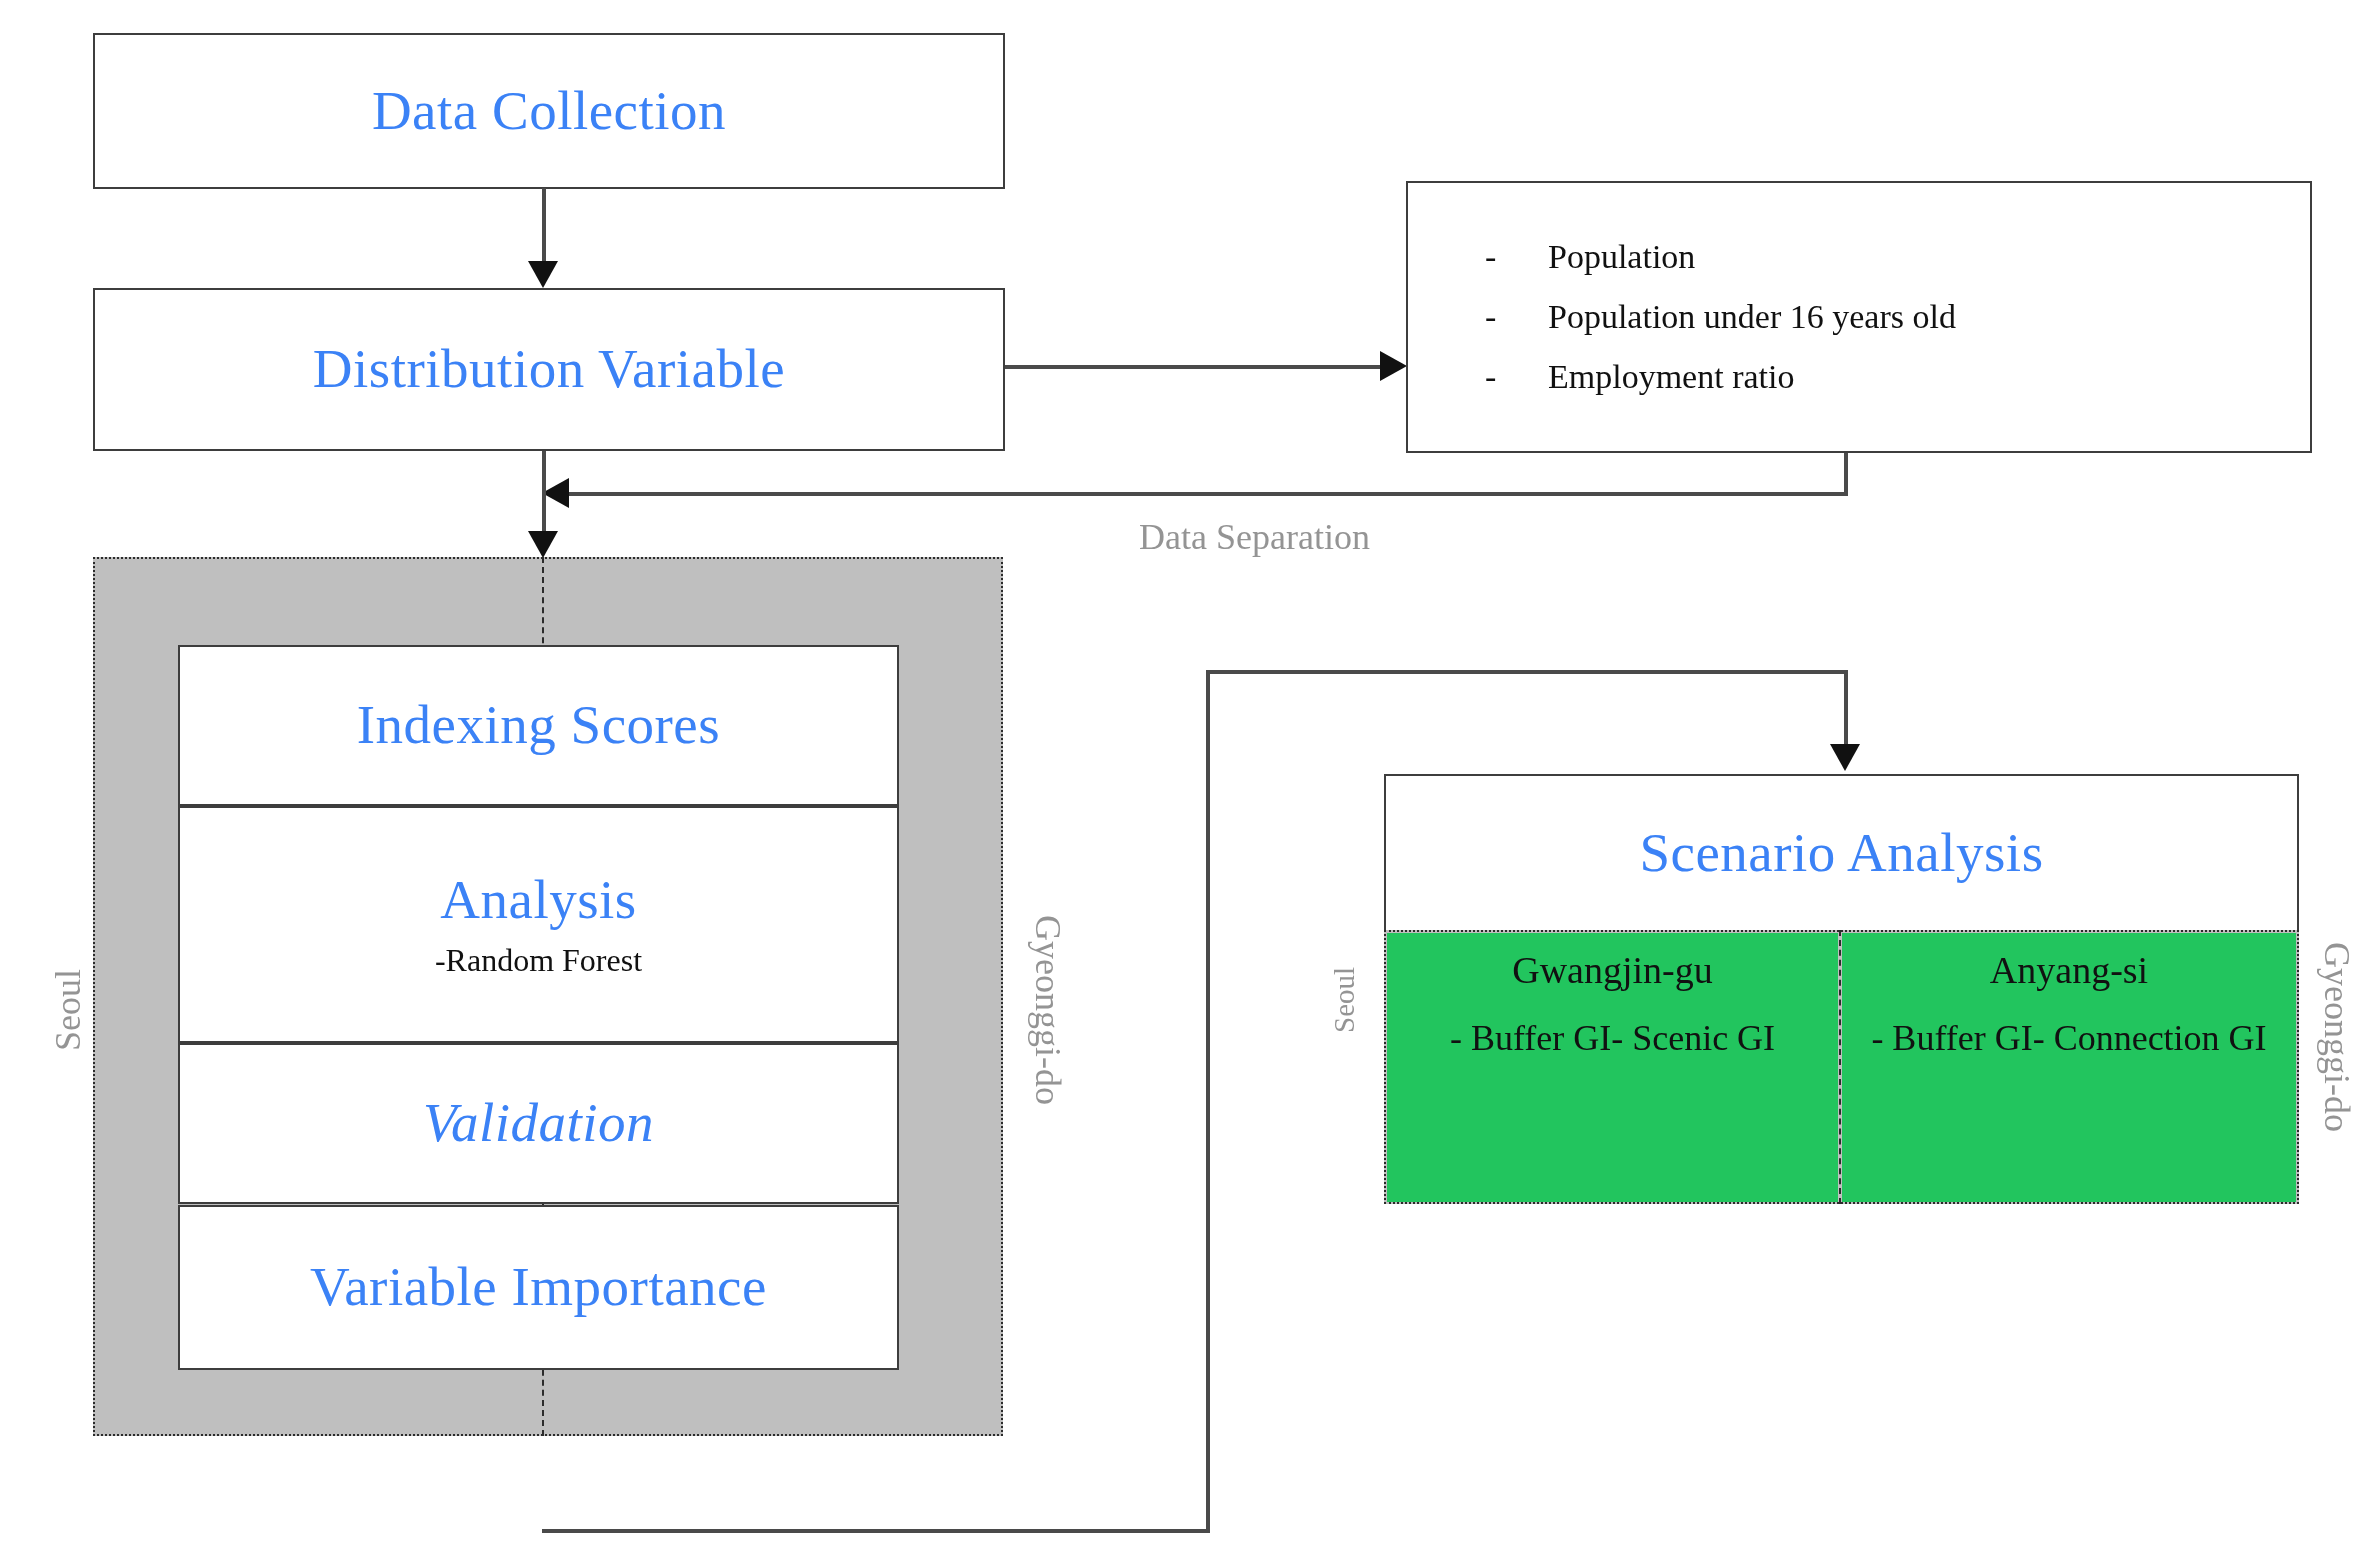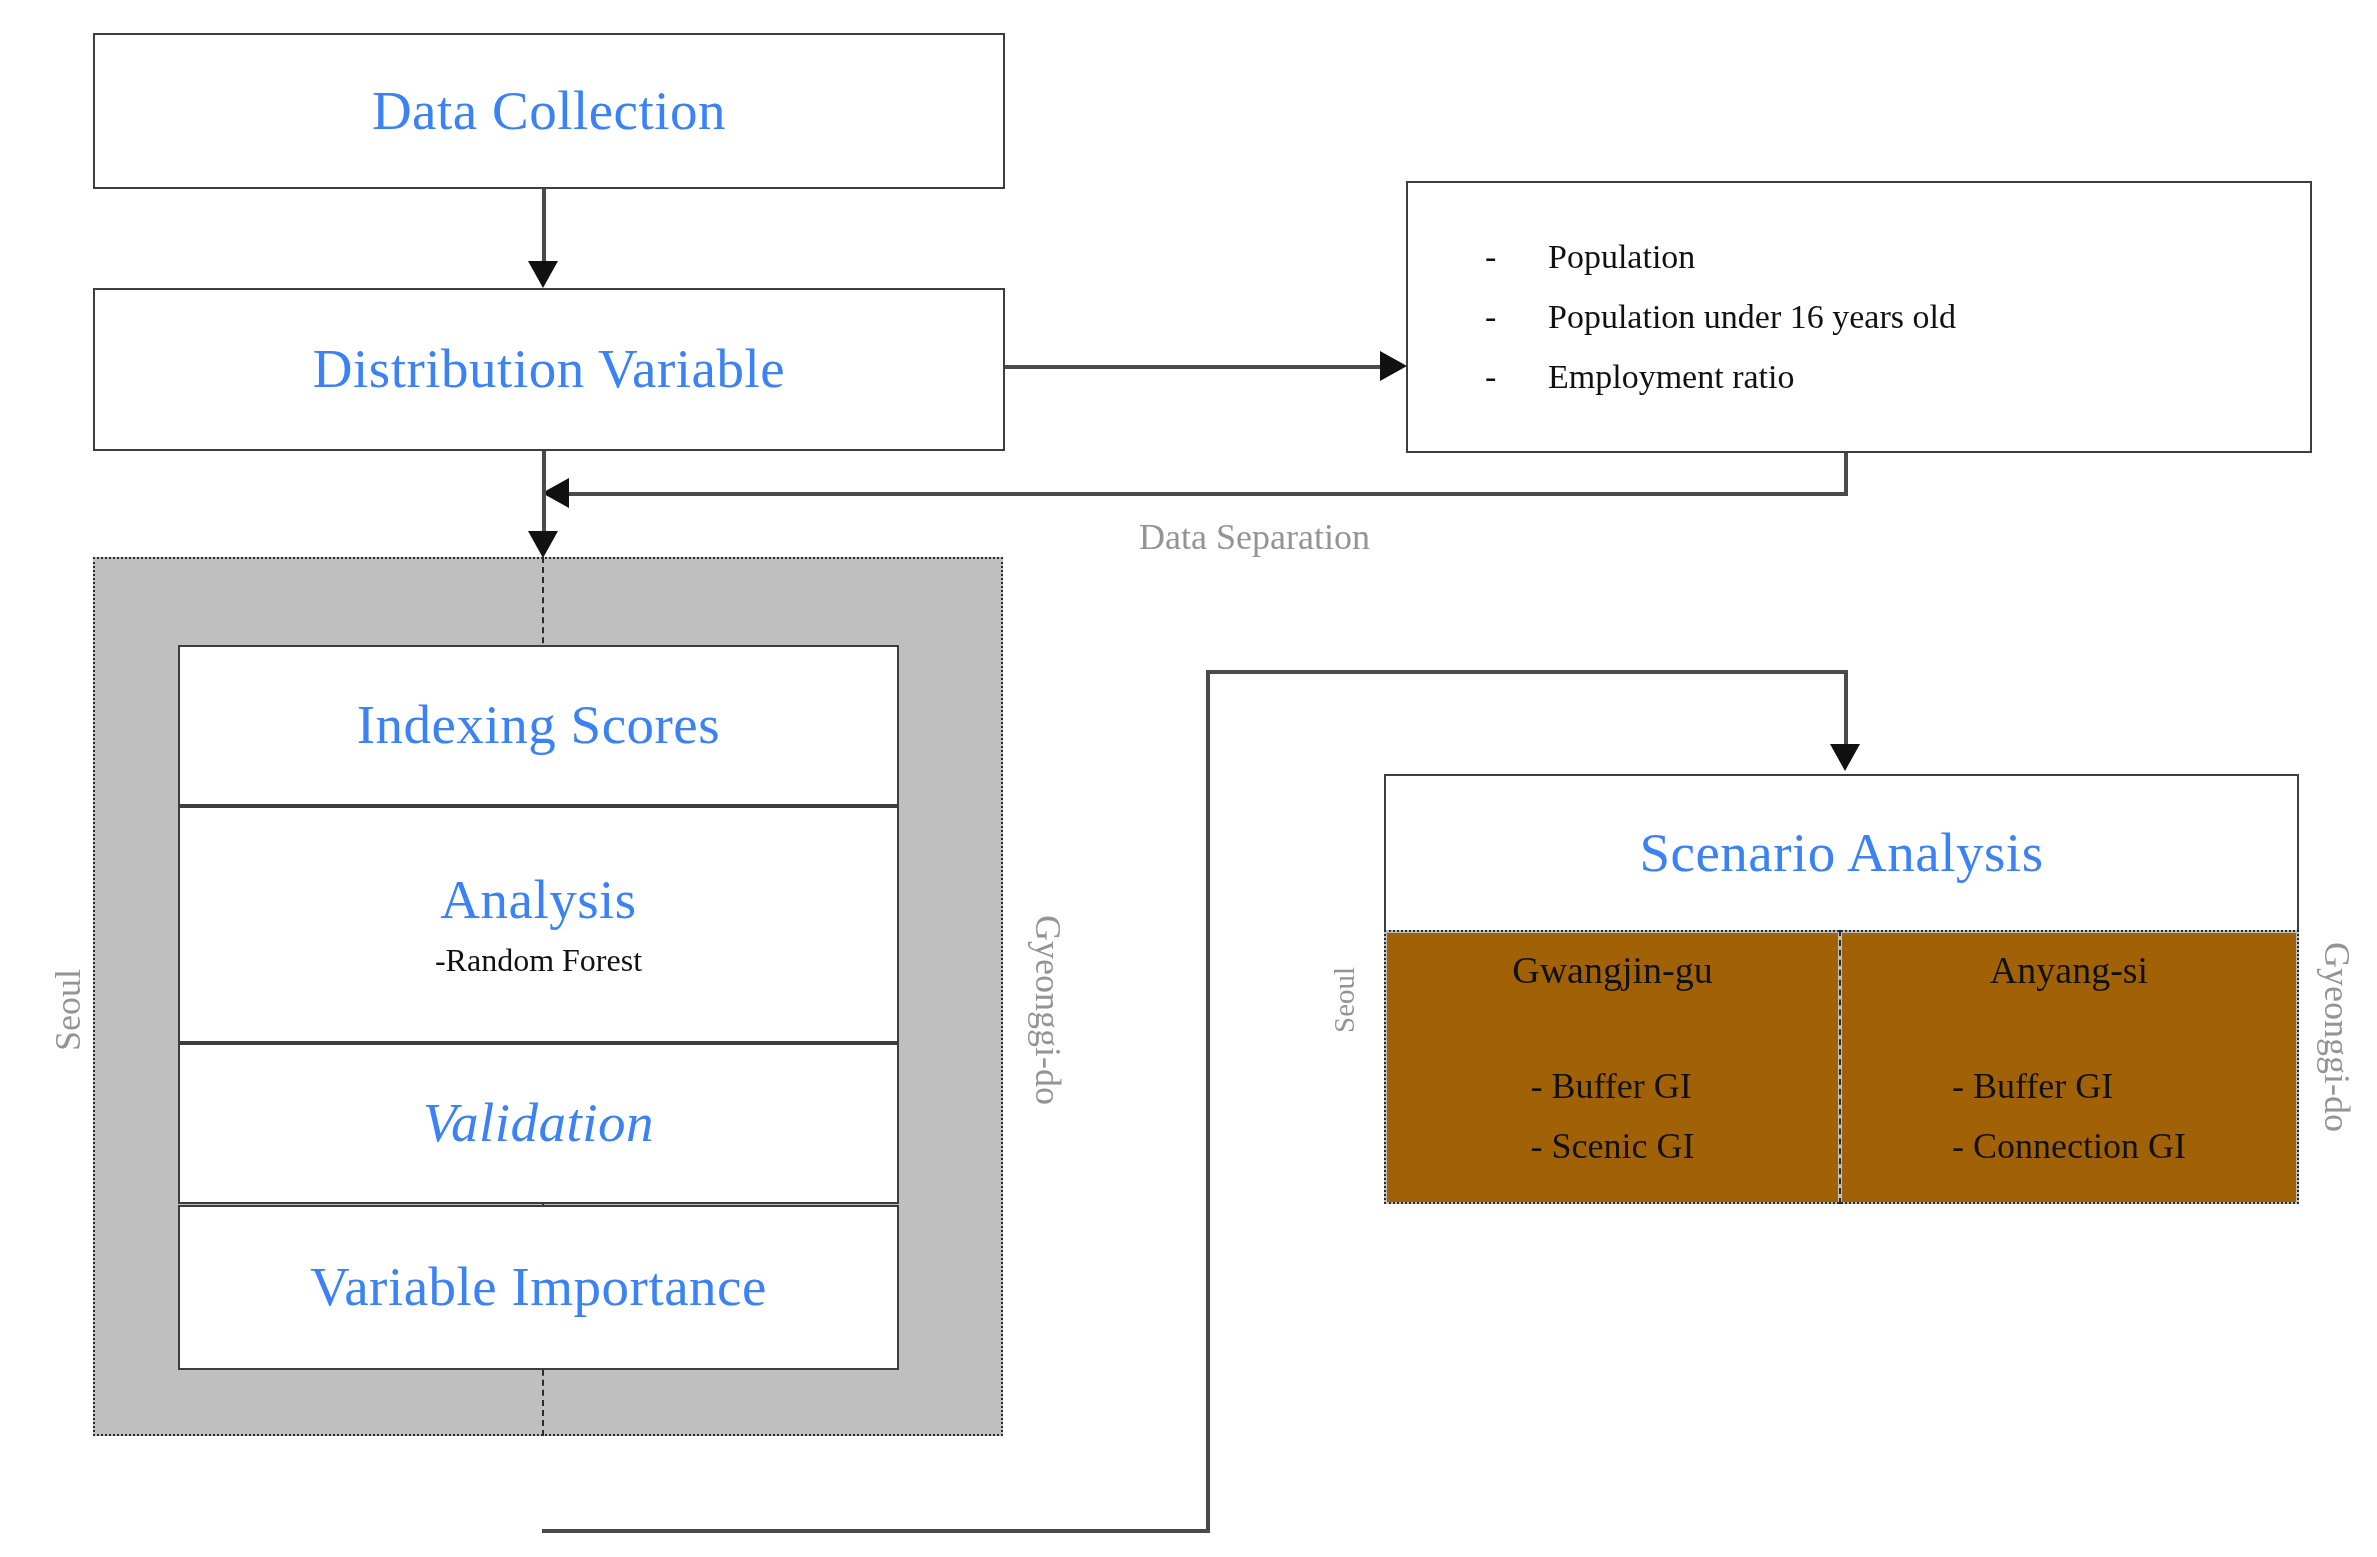--- a/index.html
+++ b/index.html
@@ -124,36 +124,35 @@
   }
   .edge-label {
     position: absolute;
     color: #949494;
     font-size: 36px;
     white-space: nowrap;
   }
   .scn-cell {
     position: absolute;
     box-sizing: border-box;
-    background: #a16207;
+    background: #22c55e;
     display: flex;
     flex-direction: column;
     align-items: center;
     justify-content: flex-start;
-    gap: 48px;
   }
   .scn-cell-title {
     font-size: 38px;
     color: #111111;
     margin-top: 14.5px;
   }
   .scn-bullets {
     margin-top: 16.3px;
     display: flex;
-    flex-direction: column;
+    flex-direction: row;
     align-items: flex-start;
   }
   .scn-bullet {
     font-size: 36px;
     color: #111111;
     margin: 9px 0;
     white-space: nowrap;
   }
 </style>
 </head>

